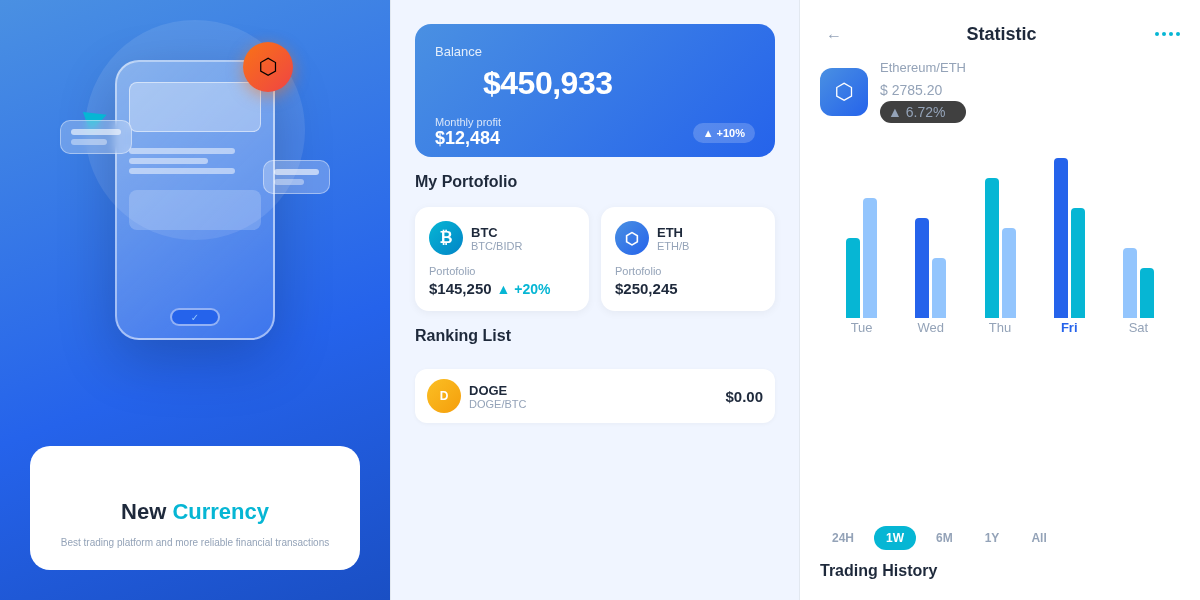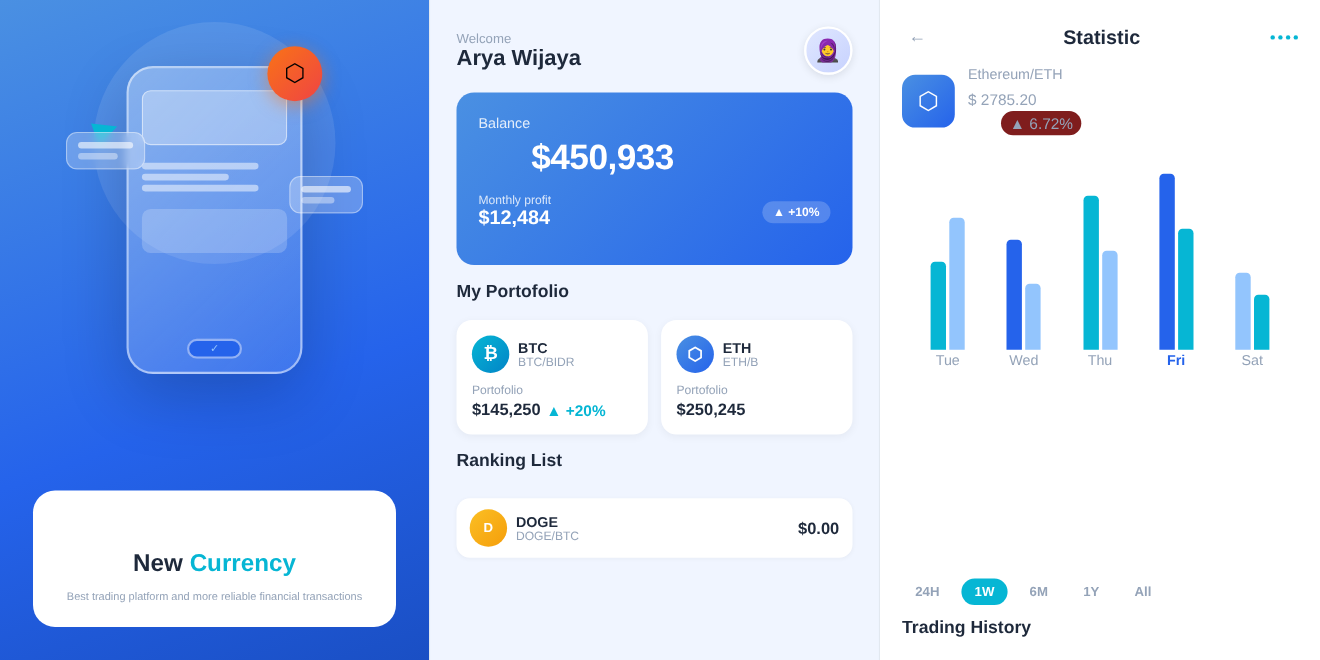--- a/index.html
+++ b/index.html
@@ -191,21 +191,21 @@
       justify-content: center;
       font-size: 20px;
       overflow: hidden;
       border: 2px solid white;
       box-shadow: 0 2px 8px rgba(0,0,0,0.1);
     }
 
     .balance-card {
       background: linear-gradient(135deg, #4a90e2 0%, #2563eb 100%);
       border-radius: 16px;
-      padding: 20px 20px 32px 20px;
+      padding: 20px 20px 8px 20px;
       color: white;
     }
 
     .balance-label {
       font-size: 13px;
       opacity: 0.85;
       margin-bottom: 6px;
     }
 
     .balance-amount {
@@ -419,30 +419,29 @@
       color: #1e293b;
     }
 
     .eth-details .eth-price span {
       font-size: 14px;
       color: #94a3b8;
       font-weight: 400;
     }
 
     .price-change {
-      background: #7f1d1d;
+      background: #404040;
       color: #10b981;
       border-radius: 20px;
       padding: 3px 8px;
       font-size: 11px;
       font-weight: 600;
       display: flex;
       align-items: center;
       gap: 2px;
-      margin-left: 30px;
     }
 
     .chart-area {
       flex: 1;
       position: relative;
       background: white;
     }
 
     .chart-bars {
       display: flex;
@@ -551,27 +550,20 @@
     <div class="panel1-title">
       <br>
       <span>New</span>
       <span class="highlight">Currency</span>
     </div>
     <div class="panel1-subtitle">Best trading platform and more reliable financial transactions</div>
   </div>
 </div>
 
 <div class="panel2">
-  <div class="panel2-header">
-    <div>
-      <div class="welcome-text">Welcome</div>
-      <div class="user-name">Arya Wijaya</div>
-    </div>
-    <div class="avatar">🧕</div>
-  </div>
 
   <div class="balance-card">
     <div class="balance-label">Balance</div>
     <div class="balance-amount">$450,933</div>
     <div class="profit-row">
       <div>
         <div class="profit-label">Monthly profit</div>
         <div class="profit-amount">$12,484</div>
       </div>
       <div class="profit-badge">

